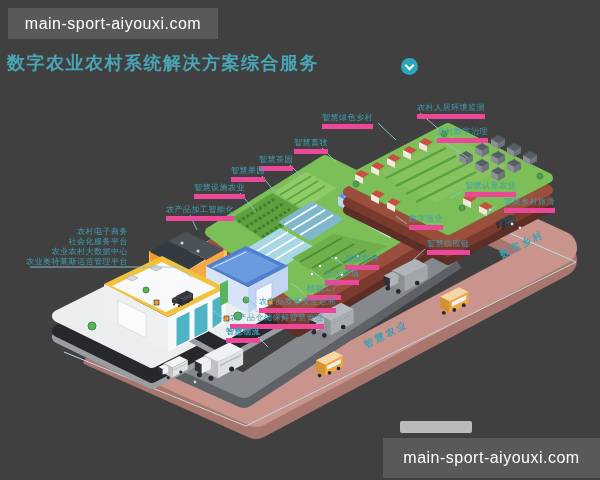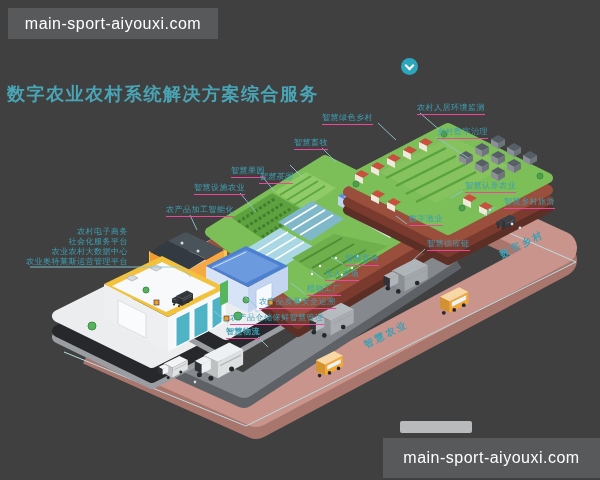--- a/index.html
+++ b/index.html
@@ -5,30 +5,30 @@
   html,body{margin:0;padding:0;background:#fff;}
   #page{position:relative;width:600px;height:480px;background:#404040;overflow:hidden;
         font-family:"Liberation Sans",sans-serif;padding-left:28px;}
   .wm{position:absolute;background:#58595B;color:#fff;display:flex;align-items:center;
       justify-content:center;font-size:16px;letter-spacing:.5px;}
   #wm-top{left:8px;top:8px;width:210px;height:31px;}
   #wm-bottom{left:383px;top:438px;width:217px;height:40px;}
   #wm-blur{position:absolute;left:400px;top:421px;width:72px;height:12px;background:#E2E3E4;
       opacity:.75;border-radius:2px;}
   #title{position:absolute;left:7px;top:51px;font-size:18px;font-weight:bold;
-      color:var(--teal,#49A5B6);letter-spacing:1.5px;white-space:nowrap;margin-top:31px;}
+      color:var(--teal,#49A5B6);letter-spacing:1.5px;white-space:nowrap;}
   #chev{position:absolute;left:401px;top:58px;width:17px;height:17px;border-radius:50%;
       background:#2BA6BC;}
   #chev .arr{position:absolute;left:5px;top:4px;width:5px;height:5px;
       border-right:2px solid #fff;border-bottom:2px solid #fff;transform:rotate(45deg);}
   #scene{position:absolute;left:0;top:0;}
   #labels{position:absolute;left:0;top:0;width:600px;height:480px;pointer-events:none;}
   .dlabel{position:absolute;font-size:8px;line-height:1.2;color:var(--label,#3D9FB5);
       letter-spacing:.5px;white-space:nowrap;}
-  .dlabel.u{border-bottom:1px solid #ec4899;padding-bottom:1px;}
+  .dlabel.u{border-bottom:5px solid #ec4899;padding-bottom:1px;}
   .dlabel.big{font-size:9.5px;font-weight:bold;letter-spacing:2.5px;transform-origin:left top;}
 </style>
 </head>
 <body>
 
 <div id="page">
 
   <div id="wm-top" class="wm">
       <span>main-sport-aiyouxi.com</span>
     </div>
@@ -372,21 +372,21 @@
       <path d="M495,207 L484,216"></path>
       <path d="M425,249 L412,261"></path>
     </g>
   </svg>
 
   <div id="labels">
       <div class="dlabel u" style="top: 113px; left: 322px; text-align: center;">智慧绿色乡村</div>
       <div class="dlabel u" style="top: 103px; left: 417px;">农村人居环境监测</div>
       <div class="dlabel u" style="top: 127px; left: 437px;">乡村数字治理</div>
       <div class="dlabel u" style="top: 138px; left: 294px; text-align: center;">智慧畜牧</div>
-      <div class="dlabel u" style="top: 172px; left: 259px; font-style: italic;">智慧茶园</div>
+      <div class="dlabel u" style="top: 155px; left: 259px;">智慧茶园</div>
       <div class="dlabel u" style="top: 166px; left: 231px;">智慧果园</div>
       <div class="dlabel u" style="top: 183px; left: 194px;">智慧设施农业</div>
       <div class="dlabel u" style="top: 205px; left: 130px; margin-left: 36px;">农产品加工智能化</div>
       <div class="dlabel" style="top: 227px; right: 472px; margin-left: 11px;">农村电子商务</div>
       <div class="dlabel" style="top: 237px; right: 472px;">社会化服务平台</div>
       <div class="dlabel" style="top: 247px; right: 472px;">农业农村大数据中心</div>
       <div class="dlabel" style="top: 257px; right: 472px;">农业奥特莱斯运营管理平台</div>
       <div class="dlabel u" style="top: 254px; left: 345px;">智慧育种</div>
       <div class="dlabel u" style="top: 269px; left: 325px; text-align: right;">无人农场</div>
       <div class="dlabel u" style="top: 284px; left: 307px;">植物工厂</div>

